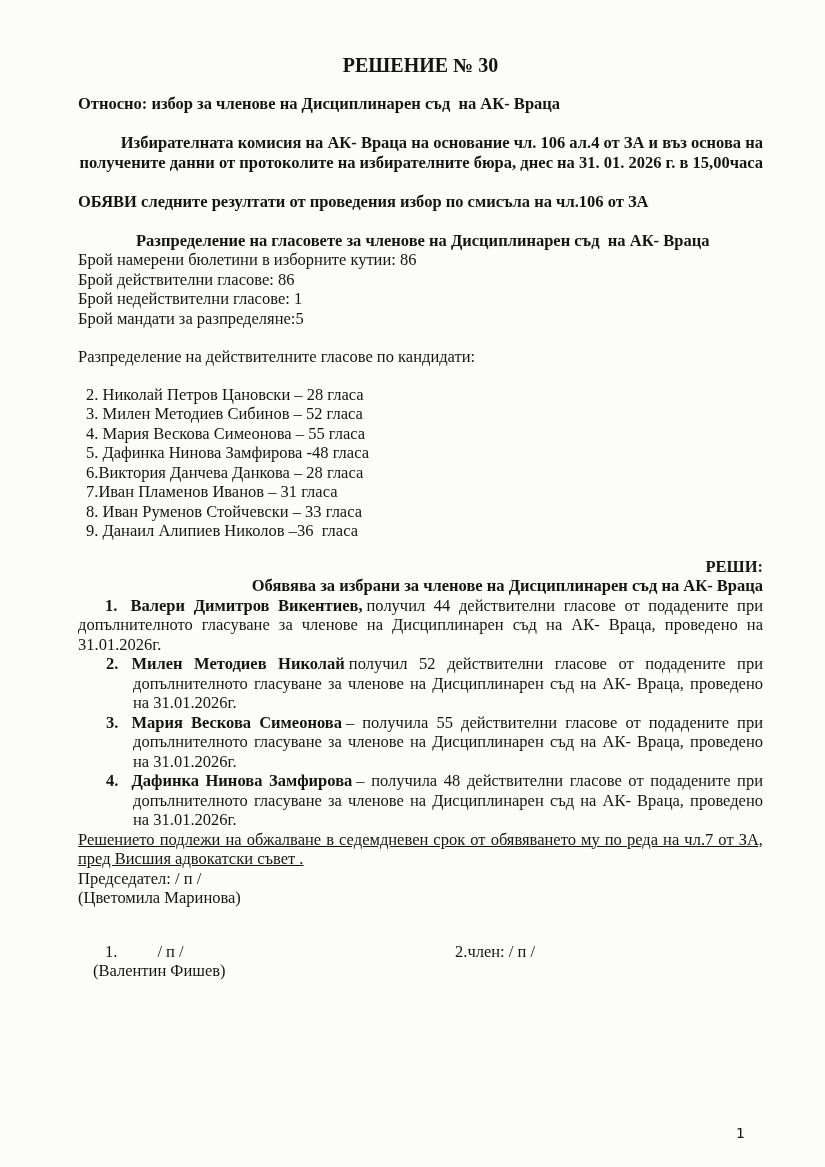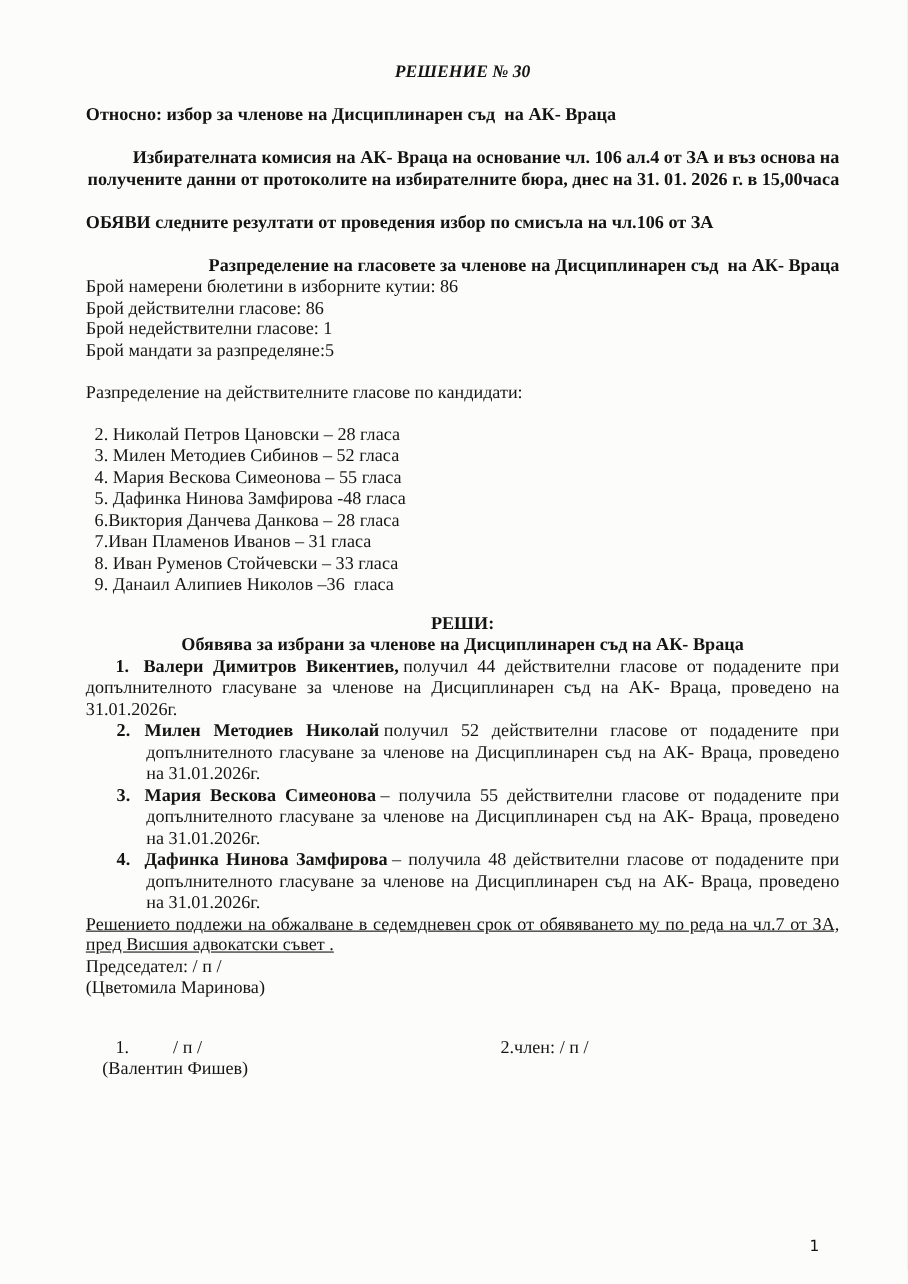--- a/index.html
+++ b/index.html
@@ -14,39 +14,38 @@
     font-size: 16.5px;
     line-height: 19.5px;
     overflow: hidden;
     box-sizing: border-box;
   }
   .content { padding: 56px 62px 0 78px; }
 
   .doc-title {
     text-align: center;
     font-weight: bold;
-    font-style: italic;
-    font-size: 16px;
+    font-size: 20px;
     margin-bottom: 18px;
     white-space: pre-wrap;
   }
   .pre { white-space: pre-wrap; }
 
   .subject { font-weight: bold; margin-bottom: 20px; white-space: pre-wrap; }
   .commission { font-weight: bold; margin-bottom: 20px; text-align: right; }
   .announce { font-weight: bold; margin-bottom: 19px; }
 
-  .dist-heading { font-weight: bold; margin-left: 58px; white-space: pre-wrap; text-align: right; }
+  .dist-heading { font-weight: bold; margin-left: 58px; white-space: pre-wrap; }
   .stats { margin-bottom: 19px; }
   .stat-line { white-space: pre-wrap; }
   .cand-heading { margin-bottom: 18px; }
   .candidates { margin-bottom: 16px; }
   .candidate { margin-left: 8px; white-space: pre-wrap; }
 
-  .center-b { text-align: center; font-weight: bold; }
+  .center-b { text-align: right; font-weight: bold; }
 
   .decision-item { text-align: justify; }
   .decision-item .num { font-weight: bold; margin-right: 13px; }
   .decision-item .nm { font-weight: bold; margin-right: 4px; }
   .item-first { text-indent: 27px; }
   .item-rest { margin-left: 55px; text-indent: -27px; }
 
   .just { text-align: justify; text-decoration: underline; }
 
   .chairman { margin-top: 0; }

